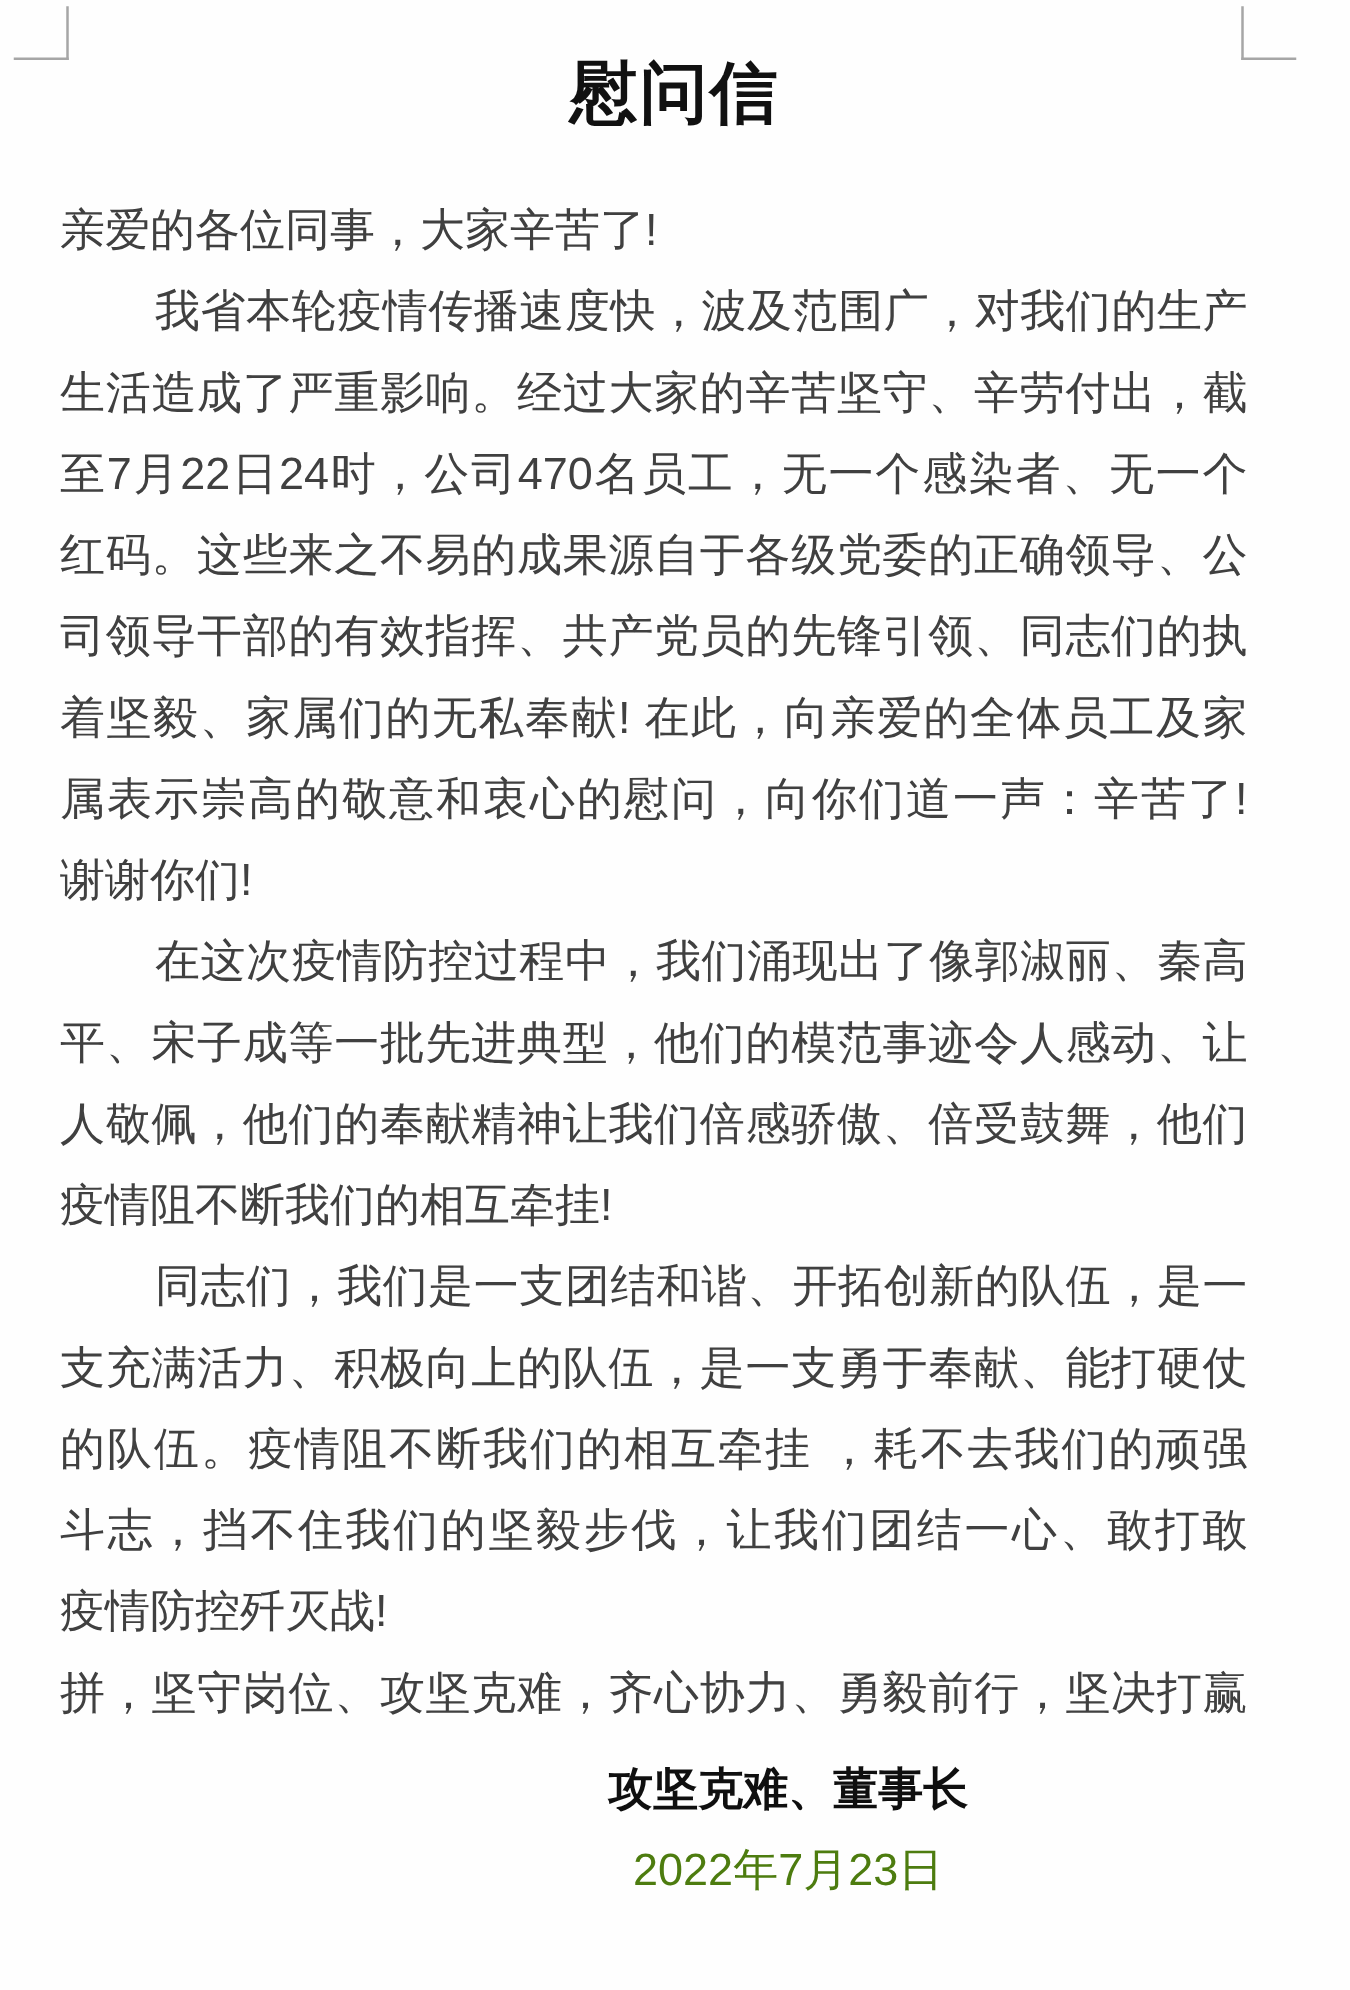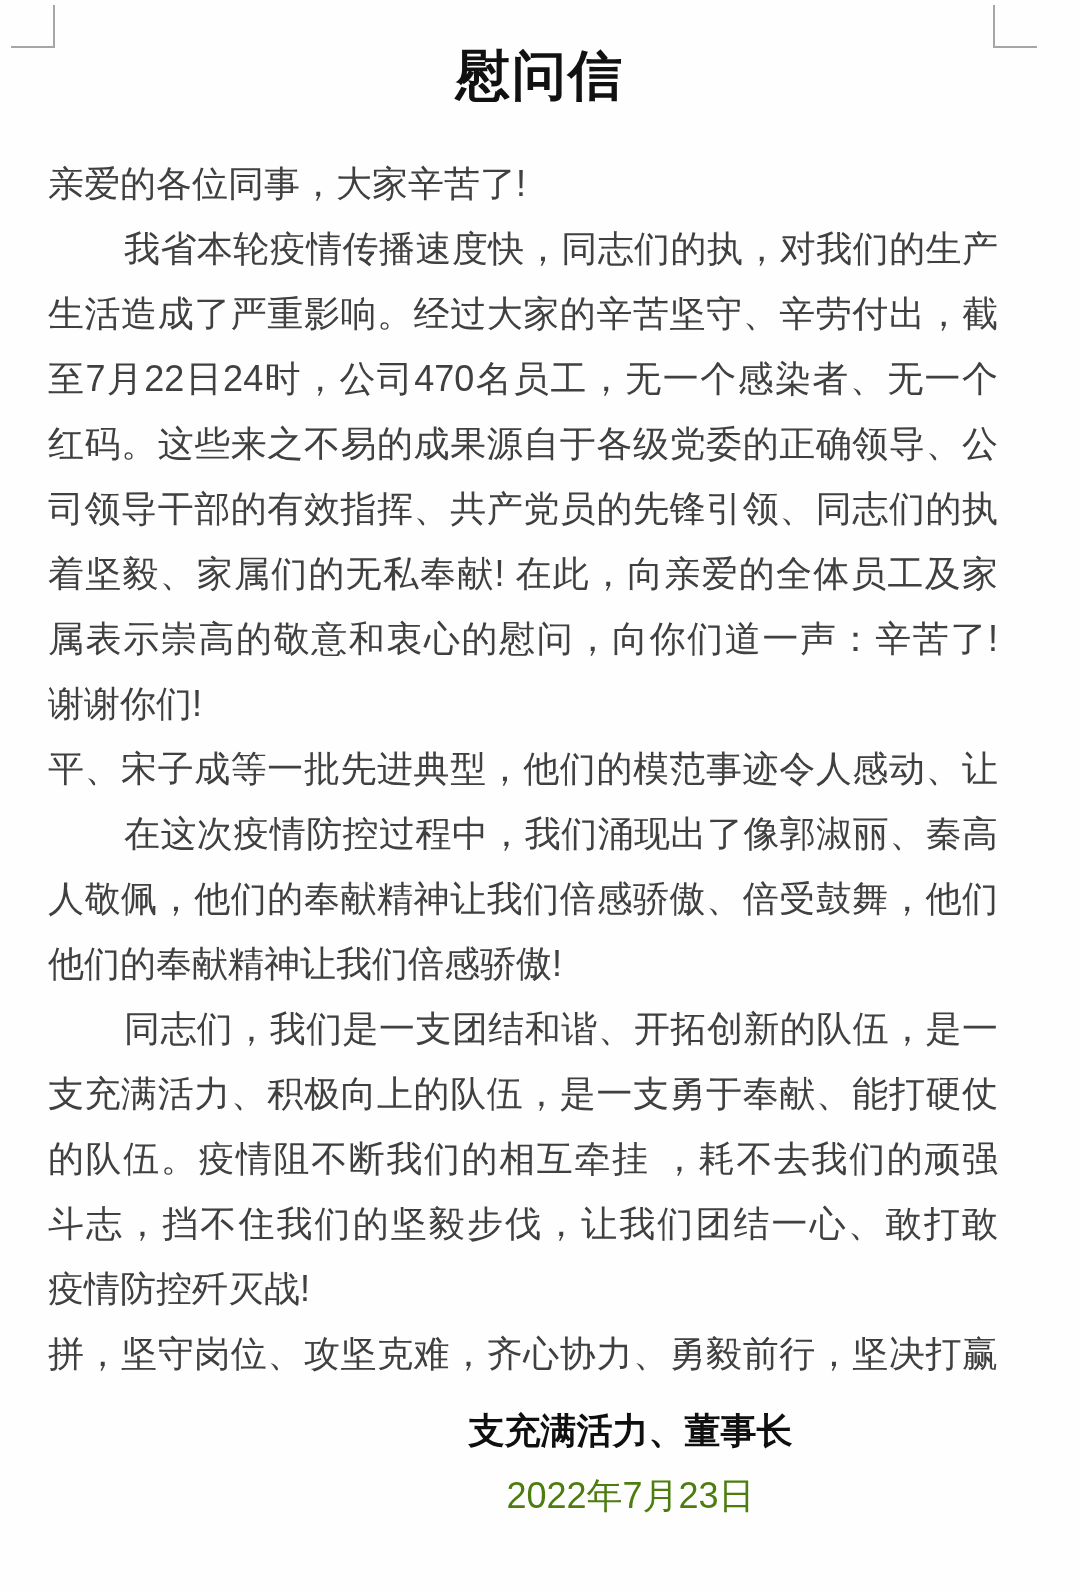--- a/index.html
+++ b/index.html
@@ -89,38 +89,38 @@
 
 <div class="page">
 
   <div class="mark mark-tl"></div>
   <div class="mark mark-tr"></div>
 
   <h1 class="title">慰问信</h1>
 
   <div class="letter-body">
     <div class="line left">亲爱的各位同事，大家辛苦了!</div>
-    <div class="line indent">我省本轮疫情传播速度快，同志们的执，对我们的生产</div>
+    <div class="line indent">我省本轮疫情传播速度快，波及范围广，对我们的生产</div>
     <div class="line">生活造成了严重影响。经过大家的辛苦坚守、辛劳付出，截</div>
     <div class="line">至7月22日24时，公司470名员工，无一个感染者、无一个</div>
     <div class="line">红码。这些来之不易的成果源自于各级党委的正确领导、公</div>
     <div class="line">司领导干部的有效指挥、共产党员的先锋引领、同志们的执</div>
     <div class="line">着坚毅、家属们的无私奉献! 在此，向亲爱的全体员工及家</div>
     <div class="line">属表示崇高的敬意和衷心的慰问，向你们道一声：辛苦了!</div>
     <div class="line left">谢谢你们!</div>
+    <div class="line indent">在这次疫情防控过程中，我们涌现出了像郭淑丽、秦高</div>
     <div class="line">平、宋子成等一批先进典型，他们的模范事迹令人感动、让</div>
-    <div class="line indent">在这次疫情防控过程中，我们涌现出了像郭淑丽、秦高</div>
     <div class="line">人敬佩，他们的奉献精神让我们倍感骄傲、倍受鼓舞，他们</div>
-    <div class="line left">他们的奉献精神让我们倍感骄傲!</div>
+    <div class="line left">疫情阻不断我们的相互牵挂!</div>
     <div class="line indent">同志们，我们是一支团结和谐、开拓创新的队伍，是一</div>
     <div class="line">支充满活力、积极向上的队伍，是一支勇于奉献、能打硬仗</div>
     <div class="line">的队伍。疫情阻不断我们的相互牵挂 ，耗不去我们的顽强</div>
     <div class="line">斗志，挡不住我们的坚毅步伐，让我们团结一心、敢打敢</div>
     <div class="line left">疫情防控歼灭战!</div>
     <div class="line">拼，坚守岗位、攻坚克难，齐心协力、勇毅前行，坚决打赢</div>
 
     <div class="signature">
-      <div class="sig-line sig-bold">支充满活力、董事长</div>
+      <div class="sig-line sig-bold">攻坚克难、董事长</div>
       <div class="sig-line">2022年7月23日</div>
     </div>
   </div>
 
 </div>
 
 </body></html>

